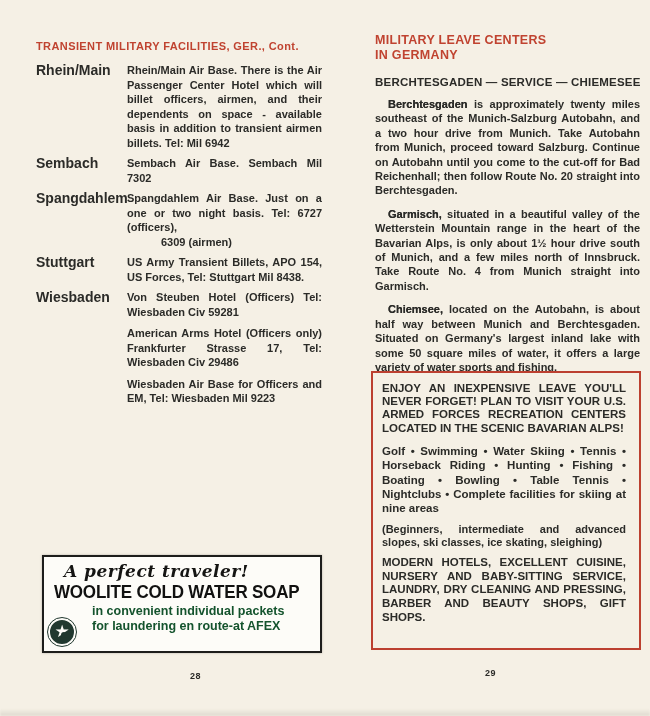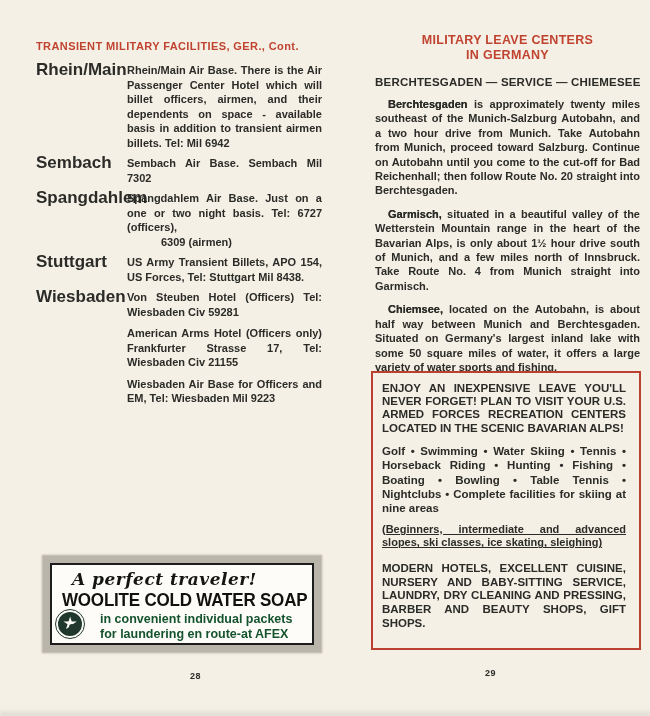--- a/index.html
+++ b/index.html
@@ -15,35 +15,35 @@
 
   
   .left-col { position:absolute; left:36px; top:40px; width:286px; }
   .left-header {
     color:#c04330; font-size:11px; font-weight:bold;
     letter-spacing:.4px; margin-bottom:11px; white-space:nowrap;
   }
   .facility-row { display:flex; margin-bottom:6px; }
   .facility-term {
     width:91px; flex:0 0 91px;
-    font-size:17px; font-weight:bold; line-height:14.5px;
+    font-size:14px; font-weight:bold; line-height:14.5px;
   }
   .facility-desc { flex:1; }
   .facility-desc p {
     font-size:11px; font-weight:bold; line-height:14.5px;
     text-align:justify; margin:0 0 7px 0;
   }
   .facility-desc p.no-gap { margin-bottom:0; text-align-last:left; }
   .facility-desc p.indent { padding-left:34px; text-align:left; }
   .facility-desc p:last-child { margin-bottom:0; }
 
   
   .right-col { position:absolute; left:375px; top:33px; width:265px; }
   .right-title {
-    color:#c04330; text-align:center; font-weight:bold;
+    color:#c04330; font-weight:bold;
     font-size:12.5px; line-height:15px; letter-spacing:.3px;
     margin-bottom:13px;
   }
   .right-subtitle {
     font-size:11.5px; font-weight:bold; text-align:center;
     letter-spacing:.2px; margin-bottom:9px; white-space:nowrap;
   }
   .right-col .body-para {
     font-size:11px; font-weight:bold; line-height:14.4px;
     text-align:justify; margin-bottom:9px;
@@ -59,33 +59,32 @@
   .leave-box .box-intro {
     font-size:11.5px; font-weight:bold; line-height:13.2px;
     text-align:justify; margin-bottom:9px;
   }
   .leave-box .box-activities {
     font-size:11.5px; font-weight:bold; line-height:14.4px;
     text-align:justify; margin-bottom:7px;
   }
   .leave-box .box-note {
     font-size:11px; font-weight:bold; line-height:13.5px;
-    text-align:justify; margin-bottom:12px;text-decoration:underline;
+    text-align:justify; margin-bottom:6px;
   }
   .leave-box .box-amenities {
     font-size:11.5px; font-weight:bold; line-height:13.8px;
     text-align:justify;
   }
 
   
   .ad-outer {
     position:absolute; left:42px; top:555px; width:280px; height:98px;
     background:#b9b5ab;
     box-shadow: inset 0 0 0 1px #c6c2b8, 0 0 2px rgba(120,115,105,.5);
-    padding:8px;
   }
   .ad-inner {
     width:100%; height:100%;
     background:#fdfcf8; border:2px solid #1d1d1b;
     position:relative; padding:3px 8px 0 10px;
   }
   .ad-tagline {
     font-family:"DejaVu Serif", serif;
     font-style:italic; font-weight:bold;
     font-size:17px; letter-spacing:.5px;
@@ -159,21 +158,21 @@
       <div class="facility-term">Stuttgart</div>
       <div class="facility-desc">
         <p>US Army Transient Billets, APO 154, US Forces, Tel: Stuttgart Mil 8438.</p>
       </div>
     </div>
 
     <div class="facility-row">
       <div class="facility-term">Wiesbaden</div>
       <div class="facility-desc">
         <p>Von Steuben Hotel (Officers) Tel: Wiesbaden Civ 59281</p>
-        <p>American Arms Hotel (Officers only) Frankfurter Strasse 17, Tel: Wiesbaden Civ 21155</p>
+        <p>American Arms Hotel (Officers only) Frankfurter Strasse 17, Tel: Wiesbaden Civ 29486</p>
         <p>Wiesbaden Air Base for Officers and EM, Tel: Wiesbaden Mil 9223</p>
       </div>
     </div>
   </div>
 
   <div class="ad-outer">
     <div class="ad-inner">
       <div class="ad-tagline">A perfect traveler!</div>
       <div class="ad-product">WOOLITE COLD WATER SOAP</div>
       <div class="ad-desc">

